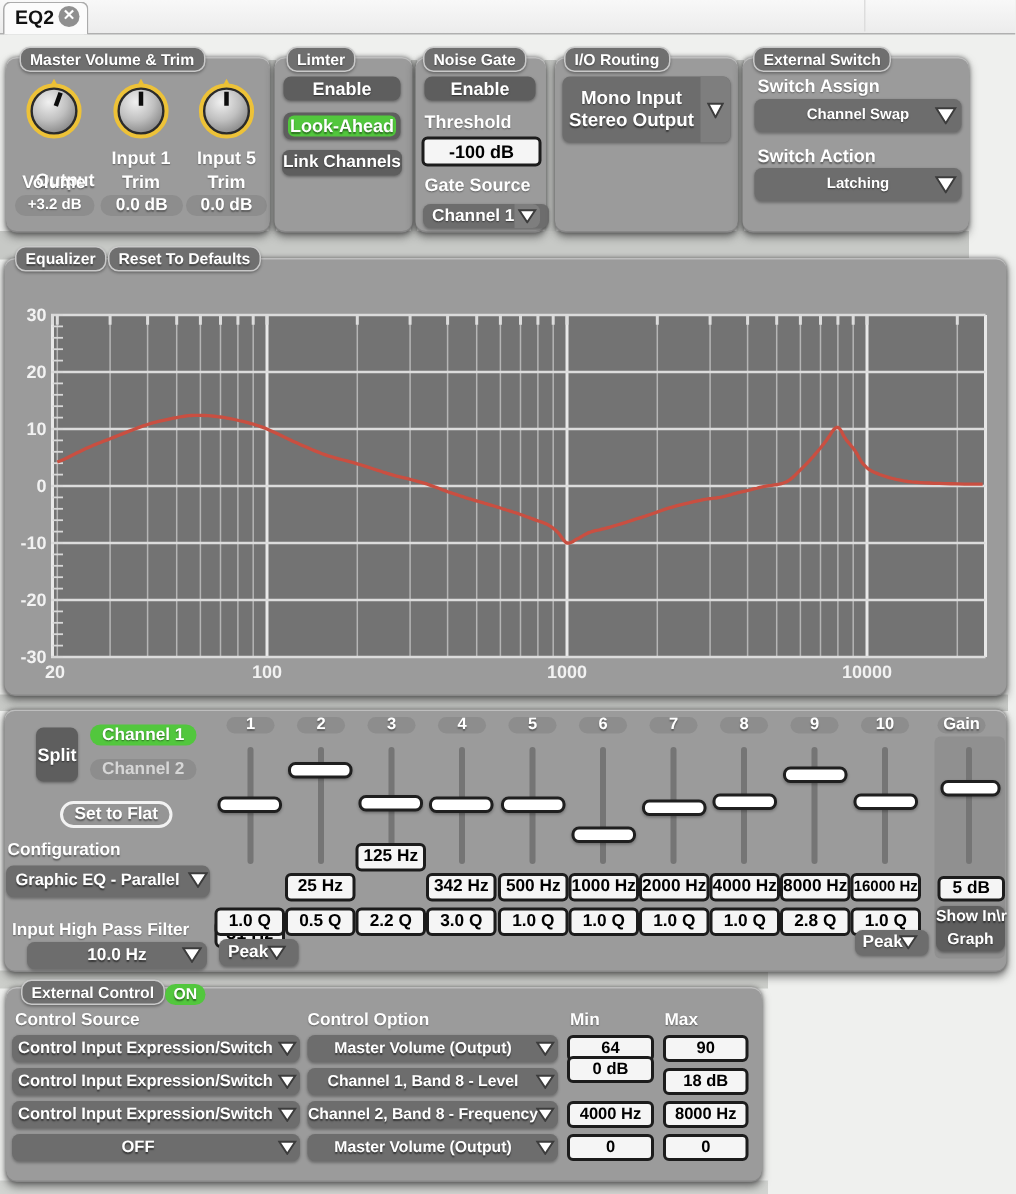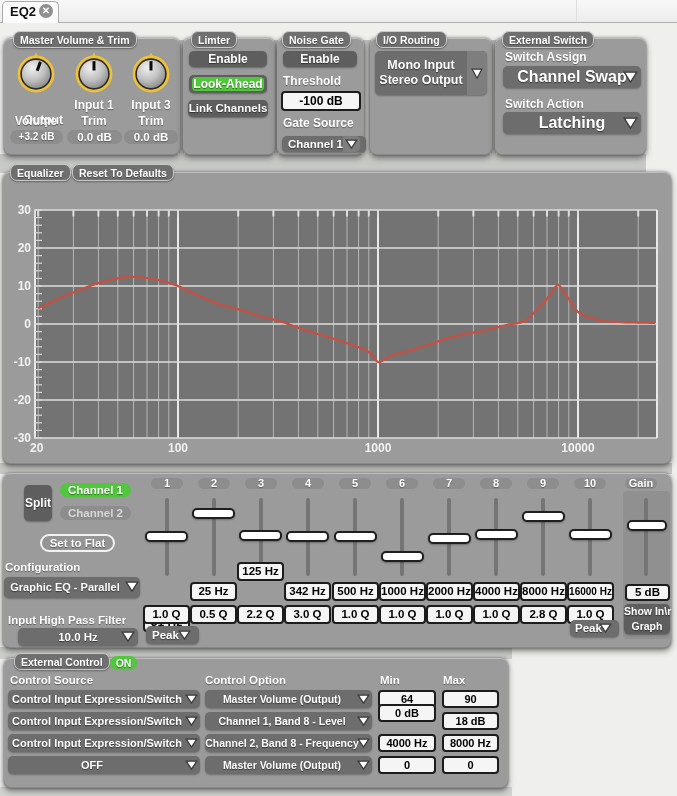--- a/index.html
+++ b/index.html
@@ -6,21 +6,21 @@
  -webkit-font-smoothing:antialiased}
 .abs{position:absolute}
 .panel{position:absolute;background:#9b9b9b;border-radius:7px;
  box-shadow:inset 0 1px 0 rgba(255,255,255,.35),inset 0 -1px 0 rgba(0,0,0,.12),0 3px 6px rgba(40,40,40,.55),0 0 3px rgba(80,80,80,.7)}
 .badge{position:absolute;background:#6f6f6f;border:1.5px solid #c9c9c9;border-radius:7px;
  color:#fff;font-size:10.5px;line-height:12px;padding:1.5px 6px 1px;white-space:nowrap;
  text-shadow:0 1px 1px rgba(0,0,0,.4);box-shadow:0 1px 2px rgba(0,0,0,.35)}
 .lbl{position:absolute;color:#fff;font-size:12px;text-shadow:0 1px 1px rgba(0,0,0,.4);white-space:nowrap}
 .btn{position:absolute;background:#5e5e5e;border-radius:5px;color:#fff;font-size:12px;
  text-align:center;text-shadow:0 1px 1px rgba(0,0,0,.5);box-shadow:0 1px 2px rgba(0,0,0,.35);white-space:nowrap}
-.dd{position:absolute;background:#6d6d6d;border-radius:5px;color:#fff;font-size:16px;
+.dd{position:absolute;background:#6d6d6d;border-radius:5px;color:#fff;font-size:10px;
  text-align:center;text-shadow:0 1px 1px rgba(0,0,0,.5);box-shadow:0 1px 2px rgba(0,0,0,.3);white-space:nowrap}
 .wbox{position:absolute;background:#f5f5f5;border:2px solid #1c1c1c;border-radius:4px;
  color:#000;font-size:11.5px;text-align:center;white-space:nowrap}
 .pill{position:absolute;background:#8d8d8d;border-radius:9px;color:#fff;font-size:11px;
  text-align:center;text-shadow:0 1px 1px rgba(0,0,0,.35)}
 .track{position:absolute;width:4px;background:#757575;border-radius:2px}
 .thumb{position:absolute;width:39px;height:7px;background:#fff;border:2px solid #1f1f1f;border-radius:5px;
  box-shadow:0 1px 2px rgba(0,0,0,.3)}
 .gl{fill:#f2f2f2;font-size:12px;font-weight:700;font-family:"Liberation Sans",sans-serif}
 .green{background:#52c73d}
@@ -66,21 +66,21 @@
 <path d="M -2,-17.8 L 0,-21.5 L 2,-17.8 Z" fill="#ecc033"></path>
 <circle r="14.9" fill="url(#kg)" stroke="#2b2b2b" stroke-width="1.6"></circle>
 <line x1="0" y1="-3.5" x2="0" y2="-12.9" stroke="#0c0c0c" stroke-width="3" transform="rotate(0)"></line>
 </svg>
 <div class="lbl" style="left:9px;top:113px;width:54px;text-align:right">Output</div>
 <div class="lbl" style="left:9px;top:114px;width:54px;text-align:center">Volume</div>
 <div class="pill" style="left:10px;top:130px;width:53px;height:14px;line-height:14px;font-size:10px">+3.2&nbsp;dB</div>
 <div class="lbl" style="left:67px;top:98px;width:54px;text-align:center">Input 1</div>
 <div class="lbl" style="left:67px;top:114px;width:54px;text-align:center">Trim</div>
 <div class="pill" style="left:67px;top:130px;width:55px;height:14px;line-height:14px;font-size:11.5px">0.0&nbsp;dB</div>
-<div class="lbl" style="left:124px;top:98px;width:54px;text-align:center">Input 3</div>
+<div class="lbl" style="left:124px;top:98px;width:54px;text-align:center">Input 5</div>
 <div class="lbl" style="left:124px;top:114px;width:54px;text-align:center">Trim</div>
 <div class="pill" style="left:124px;top:130px;width:54px;height:14px;line-height:14px;font-size:11.5px">0.0&nbsp;dB</div>
 <div class="panel" style="left:183px;top:38px;width:92px;height:117px"></div>
 <div class="badge" style="left:191px;top:31px">Limter</div>
 <div class="btn" style="left:189px;top:51px;width:78px;height:16px;line-height:16px">Enable</div>
 <div class="btn" style="left:189px;top:75px;width:78px;height:18px"></div>
 <div class="abs green" style="left:192px;top:77px;width:72px;height:14px;border-radius:4px;color:#fff;font-size:12px;line-height:14px;text-align:center;text-shadow:0 1px 1px rgba(0,0,0,.45)">Look-Ahead</div>
 <div class="btn" style="left:188px;top:100px;width:80px;height:17px;line-height:17px;font-size:11.5px">Link Channels</div>
 <div class="panel" style="left:277px;top:38px;width:87px;height:117px"></div>
 <div class="badge" style="left:282px;top:31px">Noise Gate</div>

